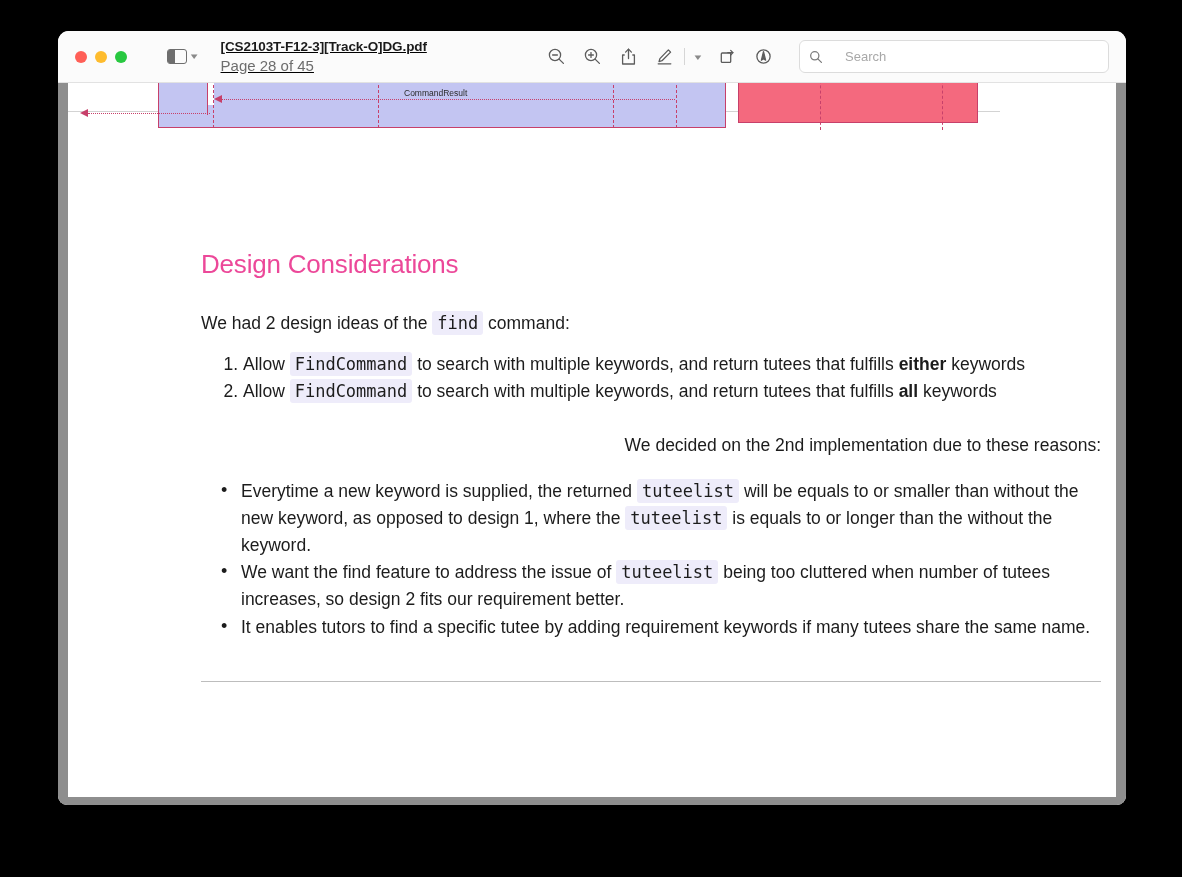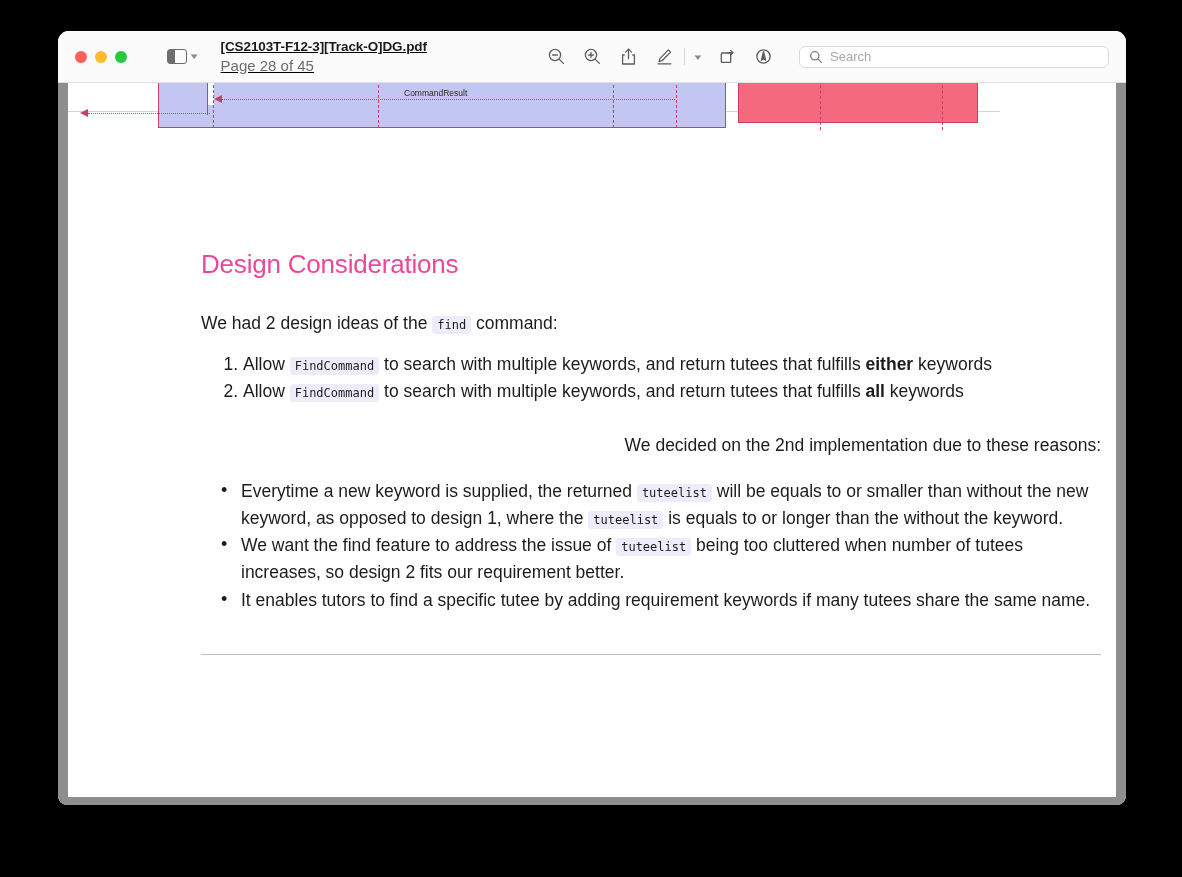--- a/index.html
+++ b/index.html
@@ -106,29 +106,29 @@
   }
   .tb-chev {
     width: 22px; height: 28px;
     display: flex; align-items: center; justify-content: center;
     color: #8a8a8a;
     font-size: 9px;
     transform: scaleX(1.5);
   }
 
   .search-box {
-    width: 310px; height: 22px;
+    width: 310px; height: 33px;
     margin-left: 18px;
     border: 1px solid #dcdcdc;
     border-radius: 6px;
     background: #ffffff;
     display: flex;
     align-items: center;
     padding: 0 9px;
-    gap: 7px;
+    gap: 22px;
   }
   .search-box svg { flex: none; color: #7c7c7c; }
   .search-placeholder {
     font-size: 13px;
     color: #a8a8a8;
   }
 
   
   #viewer {
     position: relative;
@@ -217,21 +217,21 @@
   p.para {
     margin: 31px 0 0 0;
     font-size: 17.5px;
     line-height: 1.45;
     color: #1c1c1c;
   }
   p.para.second { margin-top: 28px; text-align: right; }
 
   code.inline {
     font-family: "DejaVu Sans Mono", monospace;
-    font-size: 12px;
+    font-size: 17px;
     background: #eeecfa;
     border-radius: 3px;
     padding: 2px 5px;
     color: #1c1c1c;
     white-space: nowrap;
   }
 
   ol.num-list {
     margin: 16px 0 3px 0;
     padding-left: 42px;

